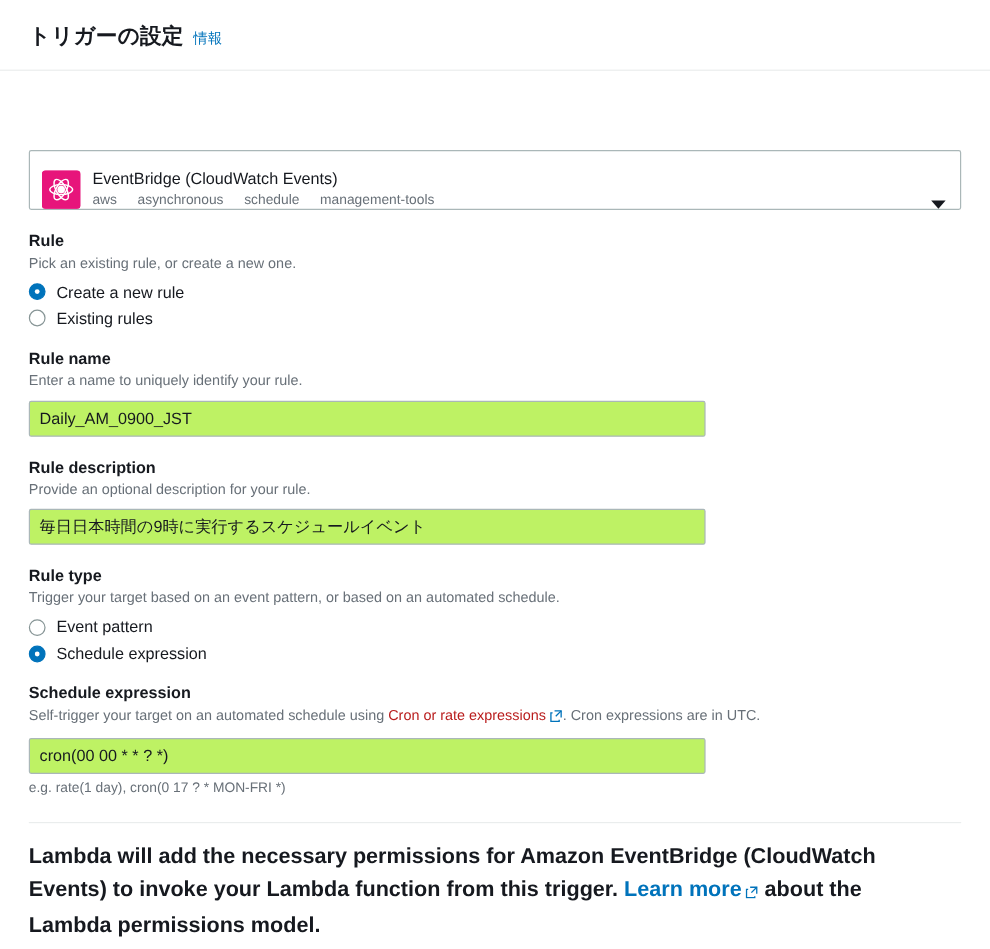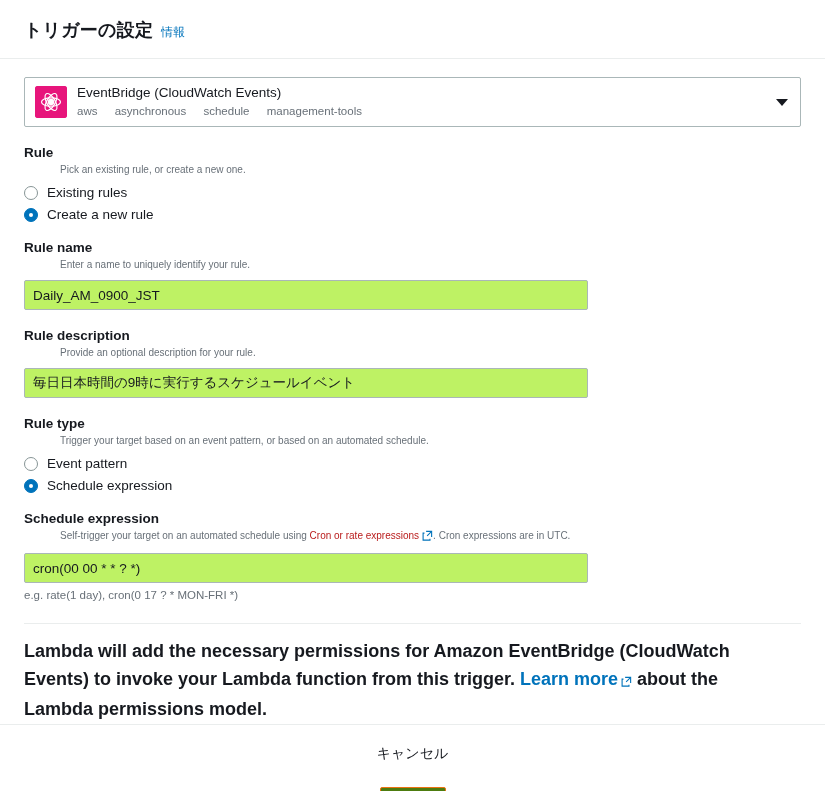--- a/index.html
+++ b/index.html
@@ -17,20 +17,21 @@
     position: relative;
     overflow: hidden;
   }
 
   .panel {
     width: 825px;
     height: 791px;
     background: #ffffff;
     display: flex;
     flex-direction: column;
+    gap: 48px;
   }
 
   
   .header {
     padding: 18px 24px 16px 24px;
     border-bottom: 1px solid #eaeded;
     display: flex;
     align-items: baseline;
     gap: 8px;
   }
@@ -51,21 +52,21 @@
     flex: 1;
     padding: 18px 24px 0 24px;
   }
 
   
   .trigger-select {
     border: 1px solid #aab7b8;
     border-radius: 2px;
     height: 50px;
     display: flex;
-    align-items: center;
+    align-items: flex-end;
     padding: 0 12px 0 10px;
     background: #fff;
     position: relative;
   }
   .trigger-icon {
     width: 32px;
     height: 32px;
     border-radius: 3px;
     background: #e7157b;
     flex: 0 0 32px;
@@ -92,25 +93,24 @@
 
   
   .group { margin-top: 18px; }
   .label {
     font-size: 13.5px;
     font-weight: bold;
     color: #16191f;
     margin-bottom: 3px;
   }
   .hint {
-    font-size: 10px;
+    font-size: 12px;
     color: #687078;
     margin-bottom: 8px;
     line-height: 1.4;
-    margin-left: 36px;
   }
   .hint a { color: #b91c1c; text-decoration: none; }
   .hint-below {
     font-size: 11.5px;
     color: #687078;
     margin-top: 6px;
   }
 
   
   .radio-row {
@@ -246,26 +246,26 @@
           <span>management-tools</span>
         </div>
       </div>
       <div class="caret"></div>
     </div>
 
     <div class="group">
       <div class="label">Rule</div>
       <div class="hint">Pick an existing rule, or create a new one.</div>
       <div class="radio-row">
+        <div class="radio checked"></div>
+        <div class="radio-label">Create a new rule</div>
+      </div>
+      <div class="radio-row">
         <div class="radio"></div>
         <div class="radio-label">Existing rules</div>
-      </div>
-      <div class="radio-row">
-        <div class="radio checked"></div>
-        <div class="radio-label">Create a new rule</div>
       </div>
     </div>
 
     <div class="group">
       <div class="label">Rule name</div>
       <div class="hint">Enter a name to uniquely identify your rule.</div>
       <input class="text-input" type="text" value="Daily_AM_0900_JST" style="">
     </div>
 
     <div class="group">

